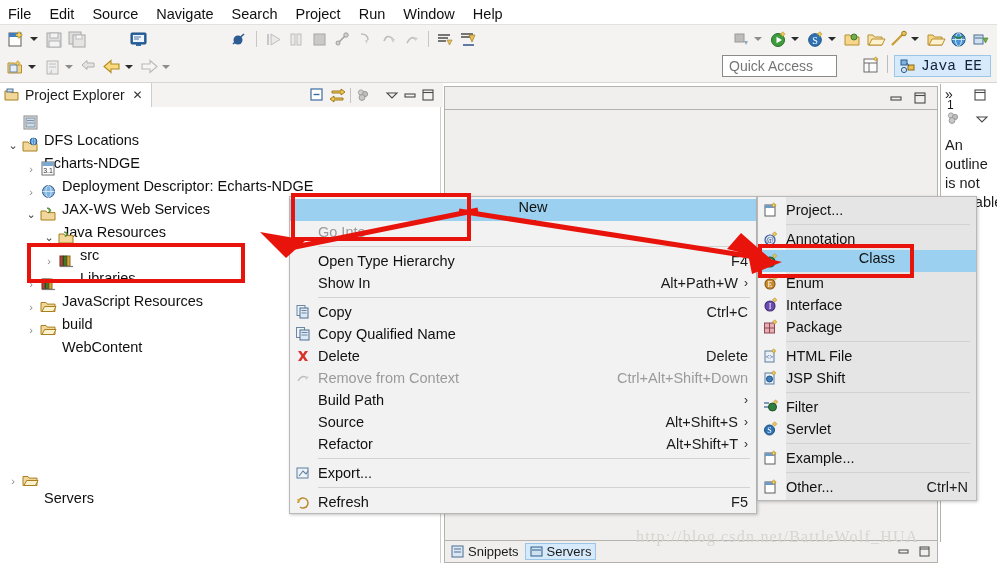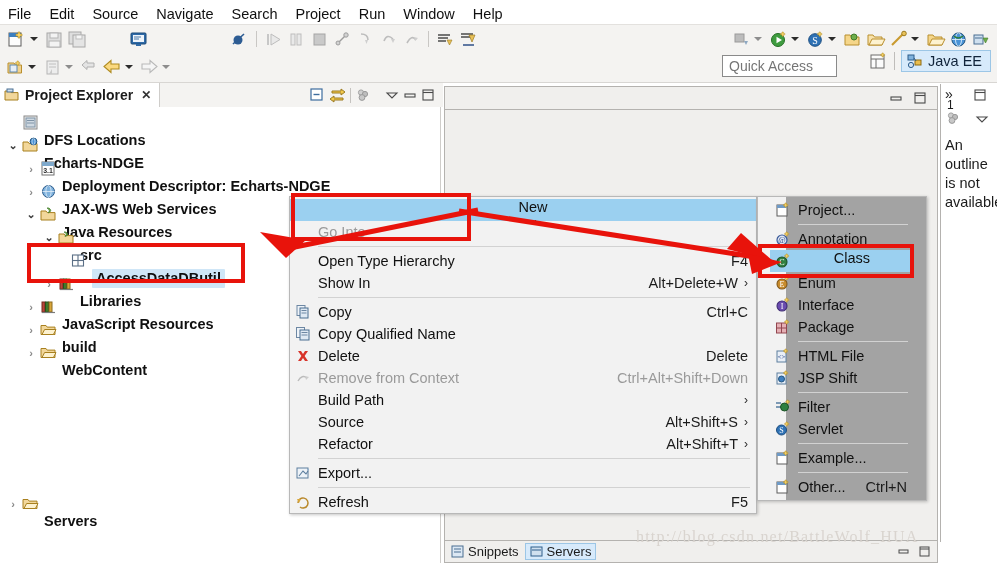--- a/index.html
+++ b/index.html
@@ -45,38 +45,37 @@
   .caret.dim{border-top-color:#8d8d8d;}
 
   
   #quick-access{
     position:absolute;right:160px;top:55px;width:115px;height:22px;
     background:#ffffff;border:1px solid #8a8a8a;
     font-size:14px;color:#4a4a4a;padding:1px 6px;line-height:21px;
     box-sizing:border-box;
   }
   #perspective-bar{
-    position:absolute;right:6px;top:49px;height:24px;display:flex;align-items:center;
+    position:absolute;right:6px;top:55px;height:24px;display:flex;align-items:flex-start;font-family:Liberation Mono, monospace;
   }
   #perspective-open{
     width:22px;height:21px;position:relative;margin-right:4px;
   }
   #persp-sep{width:1px;height:18px;background:#bfbdba;margin-right:6px;}
   #javaee-tab{
     display:flex;align-items:center;gap:5px;
     background:#d7eafb;border:1px solid #9cc6e6;
     padding:1px 8px 1px 5px;height:22px;box-sizing:border-box;
     font-size:14.5px;color:#11243b;
   }
 
   
   #pe-panel{
     position:absolute;left:0;top:83px;width:443px;height:480px;
     background:#ffffff;
-    font-weight:bold;
   }
   #pe-tabrow{
     position:absolute;left:0;top:0;width:443px;height:24px;
     background:#f4f3f1;display:flex;align-items:center;
   }
   #pe-tab{
     display:flex;align-items:center;gap:5px;height:24px;
     background:#ffffff;padding:0 8px 0 4px;font-size:14px;
     border-right:1px solid #cfcdca;
   }
@@ -147,24 +146,24 @@
   .ctx-item .ci-label{flex:0 0 auto;}
   .ctx-item .ci-accel{margin-left:auto;color:#1b1b1b;padding-left:20px;}
   .ctx-item .ci-arrow{margin-left:6px;color:#2b2b2b;font-size:12px;}
   .ctx-item.disabled .ci-label,
   .ctx-item.disabled .ci-accel{color:#9a9a9a;}
   .ctx-item.hl{background:#9bd0f0;flex-direction:column;}
   .ctx-sep{height:1px;background:#d2d2d2;margin:3px 6px 3px 28px;}
 
   
   #sub-menu{
-    position:absolute;left:757px;top:196px;width:170px;
-    background:#a3a3a3;border:1px solid #b8b8b8;
+    position:absolute;left:757px;top:196px;width:220px;
+    background:#e5e5e5;border:1px solid #b8b8b8;
     box-shadow:1px 1px 3px rgba(0,0,0,0.22);
-    padding:2px 12px;box-sizing:border-box;font-size:14.5px;
+    padding:2px 0;box-sizing:border-box;font-size:14.5px;
   }
   #sub-menu .gutter{
     position:absolute;left:0;top:0;bottom:0;width:28px;background:#f2f2f2;
   }
 
   
   .redbox{position:absolute;border:4px solid #e8130b;box-sizing:border-box;}
   .redarrow{position:absolute;}
   #watermark{
     position:absolute;left:636px;top:528px;
@@ -540,30 +539,20 @@
       <span class="tw exp">⌄</span>
       <span class="ticon">
         <svg width="17" height="17" viewBox="0 0 17 17">
           <path d="M1 5 l5 0 l1.2 1.6 l7.8 0 l0 7.4 l-14 0 z" fill="#f2d79b" stroke="#a8801f"></path>
           <path d="M6 3 q4 1.5 1 4.5 q5 -1.5 1 -4.5 z" fill="#6fae4a" stroke="#3f7a2a" stroke-width="0.7"></path>
         </svg>
       </span>
       <span class="tlabel">src</span>
     </div>
 
-    <div class="tree-row" style="padding-left:70px;">
-      <span class="ticon">
-        <svg width="17" height="17" viewBox="0 0 17 17">
-          <rect x="2.5" y="3" width="11" height="11" fill="#ffffff" stroke="#5b6f86" stroke-width="1.1"></rect>
-          <line x1="2.5" y1="8.5" x2="13.5" y2="8.5" stroke="#5b6f86" stroke-width="1.1"></line>
-          <line x1="8" y1="3" x2="8" y2="14" stroke="#5b6f86" stroke-width="1.1"></line>
-        </svg>
-      </span>
-      <span class="tlabel sel-blue">AccessDataDButil</span>
-    </div>
 
     <div class="tree-row" style="padding-left:40px;">
       <span class="tw">›</span>
       <span class="ticon">
         <svg width="17" height="17" viewBox="0 0 17 17">
           <rect x="2" y="4" width="3" height="10" fill="#b8463a" stroke="#74281f"></rect>
           <rect x="5.5" y="4" width="3" height="10" fill="#3f7a2a" stroke="#28501b"></rect>
           <rect x="9" y="4" width="3" height="10" fill="#d9a63a" stroke="#8b6a1e"></rect>
           <line x1="2" y1="14.5" x2="15" y2="14.5" stroke="#7a7a7a" stroke-width="1.2"></line>
         </svg>
@@ -712,21 +701,21 @@
 
   <div class="ctx-sep"></div>
 
   <div class="ctx-item">
     <span class="ci-label">Open Type Hierarchy</span>
     <span class="ci-accel">F4</span>
   </div>
 
   <div class="ctx-item">
     <span class="ci-label">Show In</span>
-    <span class="ci-accel">Alt+Delete+W</span>
+    <span class="ci-accel">Alt+Path+W</span>
     <span class="ci-arrow">›</span>
   </div>
 
   <div class="ctx-sep"></div>
 
   <div class="ctx-item">
     <span class="ci-icon">
       <svg width="16" height="16" viewBox="0 0 16 16">
         <rect x="2" y="1.5" width="8" height="10" fill="#eef3f8" stroke="#6d87a3"></rect>
         <rect x="5" y="4" width="8" height="10" fill="#dfe9f3" stroke="#4a6f91"></rect>

